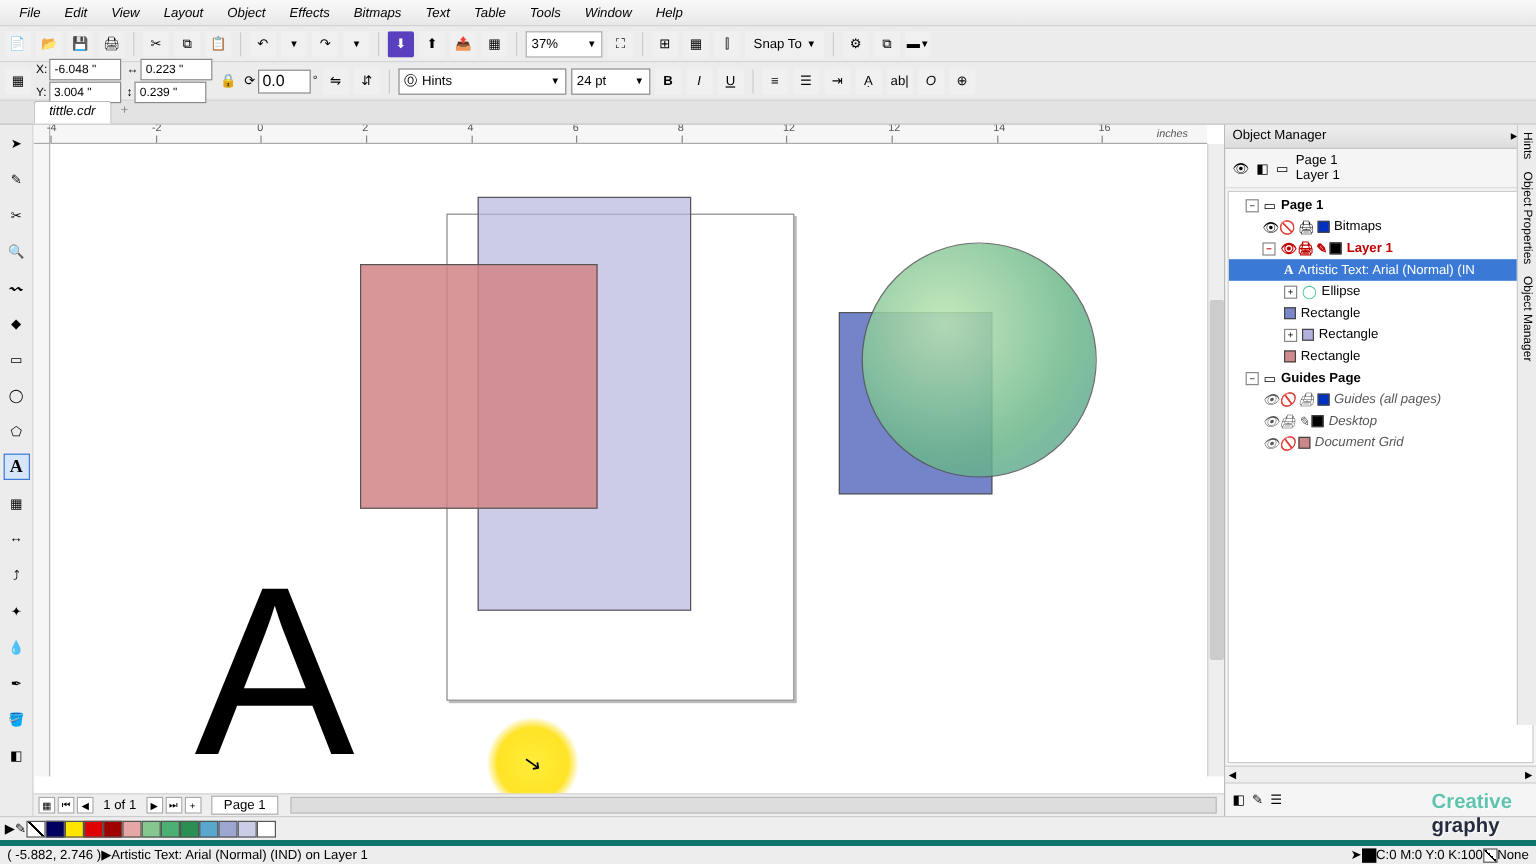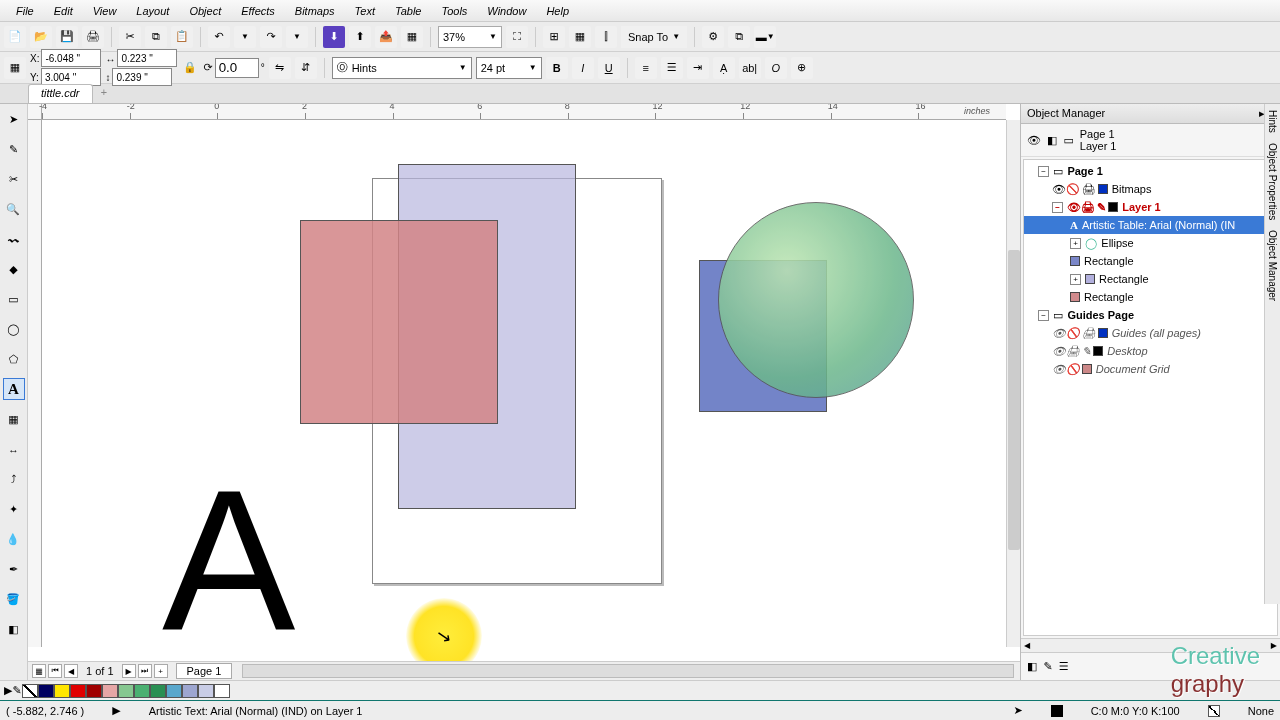--- a/index.html
+++ b/index.html
@@ -80,23 +80,23 @@
 .indent3 { padding-left: 46px; }
 .panel-btm { height:28px; border-top:1px solid #ccc; display:flex; align-items:center; padding:0 6px; gap:6px;}
 
 
 .palette { height: 20px; background:#eee; display:flex; align-items:center; padding:0 4px; gap:0; border-top:1px solid #ccc;}
 .palette .sw { width:16px; height:14px; border:1px solid #555;}
 .noFill { background:#fff; position:relative;}
 .noFill::after { content:""; position:absolute; left:0; top:0; right:0; bottom:0; background:linear-gradient(45deg, transparent 45%, #000 45%, #000 55%, transparent 55%);}
 
 
-.status { height: 20px; background: #ededed; border-top:1px solid #0f766e; display:flex; align-items:center; padding:0 6px; font-size:11px; gap:28px; }
+.status { height: 20px; background: #ededed; border-top:5px solid #0f766e; display:flex; align-items:center; padding:0 6px; font-size:11px; gap:0; }
 .status .sp { flex:1; }
-.watermark { position:absolute; right:20px; bottom:22px; font-family: 'Comic Sans MS', cursive; font-size:24px; color:#3a7a3a; font-weight:normal; opacity:0.9; text-shadow:1px 1px 0 #fff; }
+.watermark { position:absolute; right:20px; bottom:22px; font-family: 'Comic Sans MS', cursive; font-size:17px; color:#3a7a3a; font-weight:bold; opacity:0.9; text-shadow:1px 1px 0 #fff; }
 .watermark span { color:#4fbfa8; }
 </style>
 </head>
 <body>
 
 <div class="menubar">
   <span>File</span>
   <span>Edit</span>
   <span>View</span>
   <span>Layout</span>
@@ -349,21 +349,21 @@
       <div class="node indent2 red">
           <span class="tgl">−</span>
           <span class="eye">👁</span>
           <span>🖨</span>
           <span>✎</span>
           <span class="clr" style="background:#000"></span>
           <span class="nm">Layer 1</span>
         </div>
       <div class="node indent3 sel">
           <span style="font-family:serif;font-weight:bold">A</span>
-          <span class="nm">Artistic Table: Arial (Normal) (IN</span>
+          <span class="nm">Artistic Text: Arial (Normal) (IN</span>
         </div>
       <div class="node indent3">
           <span class="tgl">+</span>
           <span style="color:#4b9">◯</span>
           <span class="nm">Ellipse</span>
         </div>
       <div class="node indent3">
           <span class="clr" style="background:#7a86c8"></span>
           <span class="nm">Rectangle</span>
         </div>
@@ -445,14 +445,14 @@
   <span>None</span>
 </div>
 
 <div style="position:absolute;top:104px;right:0;width:16px;height:500px;background:#ececec;border-left:1px solid #ccc;writing-mode:vertical-rl;text-orientation:mixed;font-size:10px;display:flex;gap:10px;padding:6px 2px">
   <span>Hints</span>
   <span>Object Properties</span>
   <span>Object Manager</span>
 </div>
 
 <div class="watermark">
-  <span>Creative</span><br><span style="color:#7f1d1d">graphy</span>
+  <span>Creative</span><br><span style="color:#0f172a">graphy</span>
 </div>
 
 </body></html>

